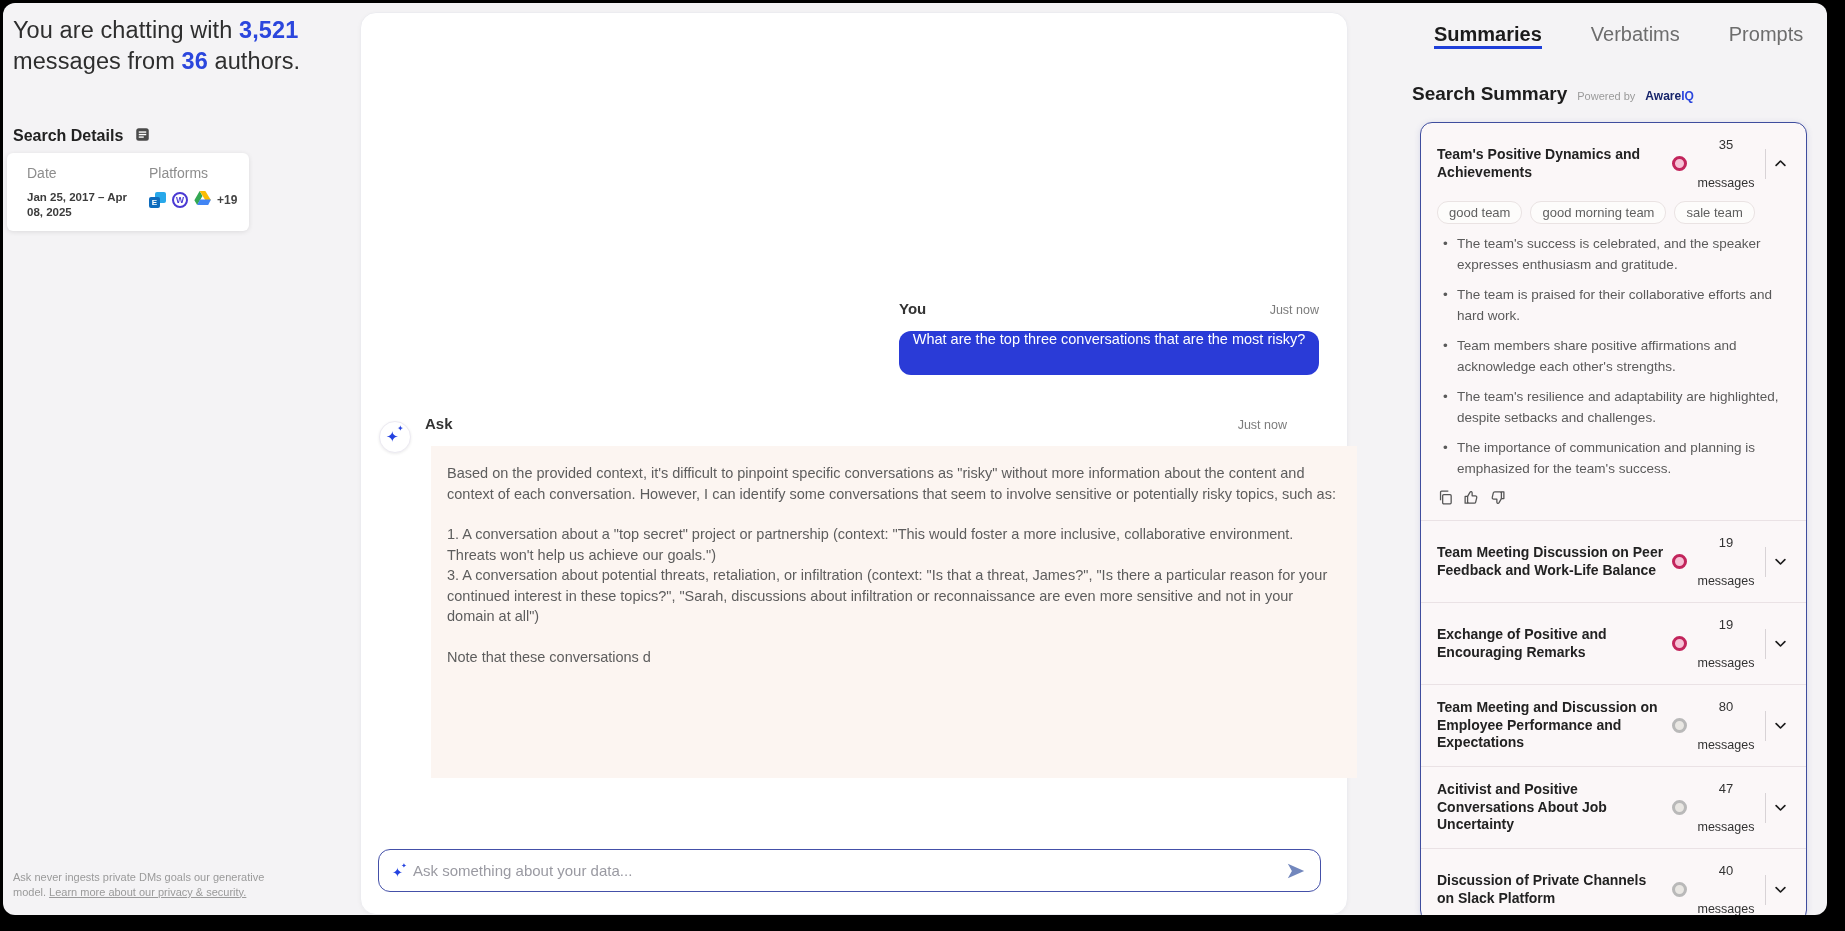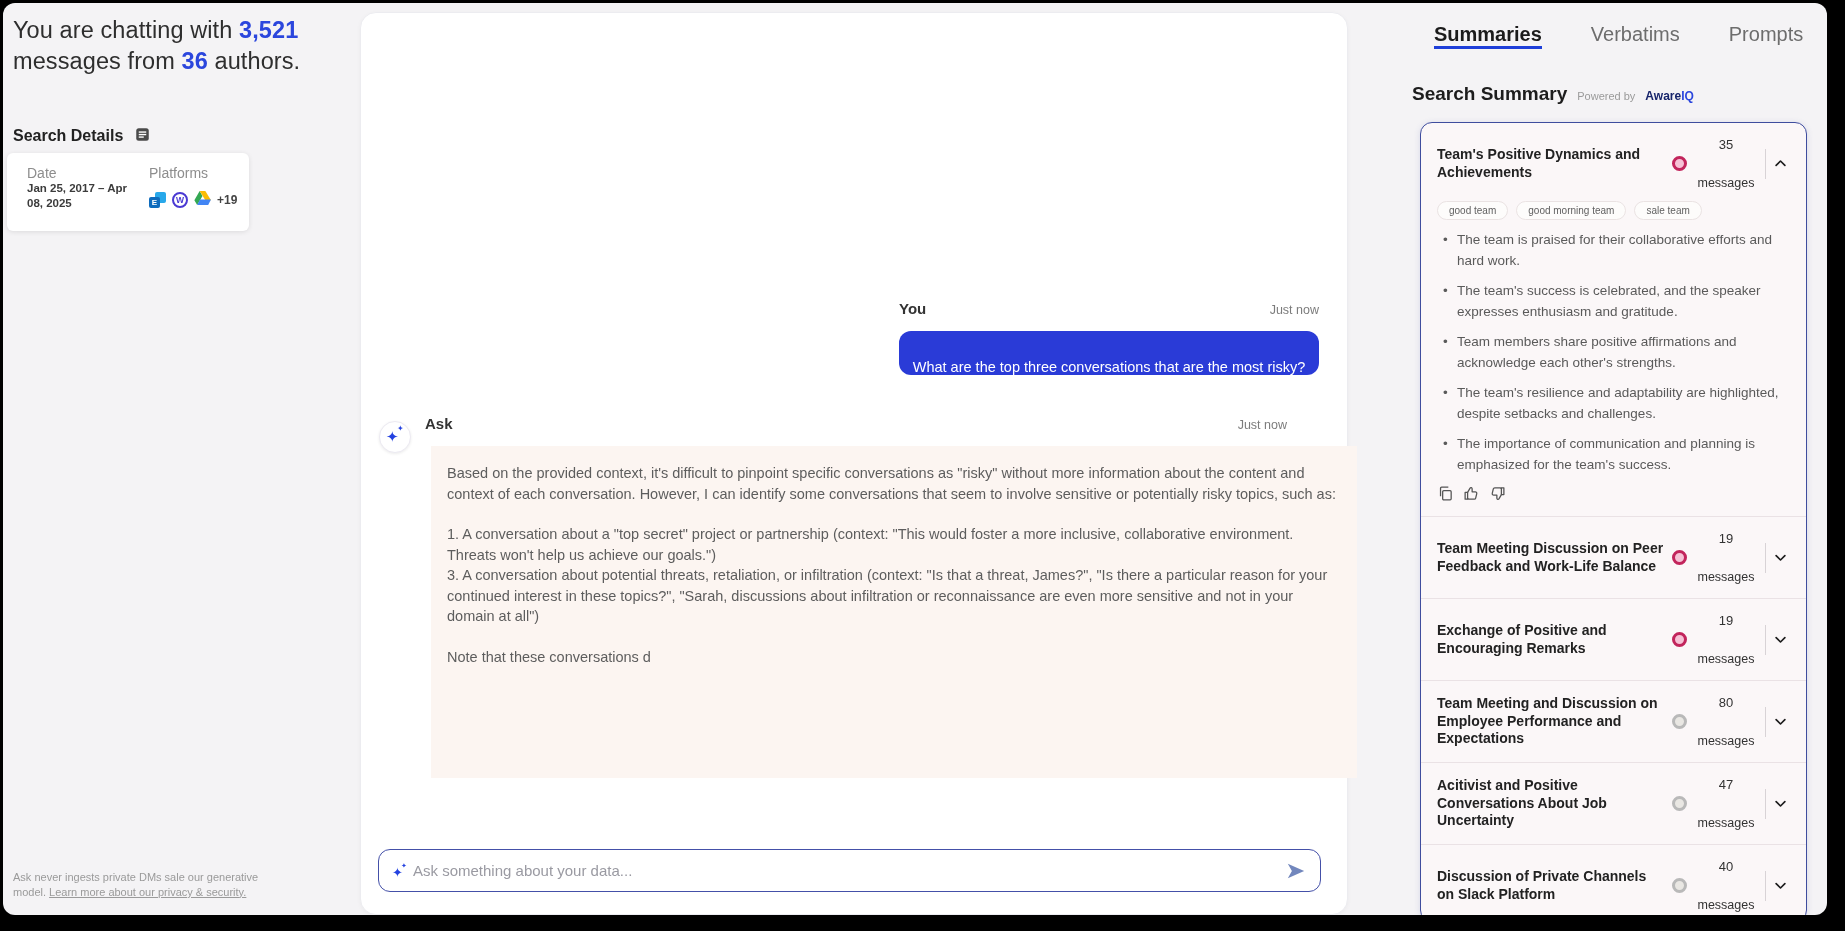--- a/index.html
+++ b/index.html
@@ -13,42 +13,42 @@
   .headline { position:absolute; left:10px; top:12px; width:300px; font-size:23.5px;
     line-height:1.33; color:#2e2e2e; font-weight:500; letter-spacing:.1px; }
   .headline .num { color:#2b46dd; font-weight:700; }
   .sd-row { position:absolute; left:10px; top:124px; display:flex; align-items:flex-start; gap:12px; }
   .sd-title { font-size:16px; font-weight:700; color:#222; }
   .notes-icon svg { display:block; }
   .sd-card { position:absolute; left:4px; top:150px; width:242px; height:78px; background:#fff;
     border-radius:6px; box-shadow:0 1px 5px rgba(0,0,0,.1); display:flex; padding:12px 0 0 20px; }
   .sd-col-date { width:122px; }
   .sd-label { font-size:14px; color:#8d8d8d; }
-  .sd-value { font-size:11.5px; font-weight:700; color:#3c3c3c; line-height:1.3; width:100px; }
+  .sd-value { margin-top:9px; font-size:11.5px; font-weight:700; color:#3c3c3c; line-height:1.3; width:100px; }
   .plat-icons { margin-top:9px; display:flex; align-items:center; gap:6px; }
   .plat-more { font-size:12px; font-weight:700; color:#444; }
   .exch-icon { position:relative; width:17px; height:16px; }
   .exch-icon .b1 { position:absolute; right:0; top:0; width:11px; height:11px; background:#28a8ea; border-radius:2px; }
   .exch-icon .b2 { position:absolute; left:0; bottom:0; width:11px; height:11px; background:#0f6cbd; border-radius:2px;
     color:#fff; font-size:8px; font-weight:700; display:flex; align-items:center; justify-content:center; }
   .wp-icon { width:16px; height:16px; border:2.2px solid #4b3ad3; border-radius:50%;
     display:flex; align-items:center; justify-content:center; font-size:8.5px; font-weight:700; color:#4b3ad3; }
   .footer-note { position:absolute; left:10px; top:867px; width:300px; font-size:11px;
     line-height:1.35; color:#9a9a9a; }
   .footer-note a { color:#9a9a9a; text-decoration:underline; }
 
   
   #chat { position:absolute; left:357px; top:9px; width:988px; height:903px; background:#fff;
     border:1px solid #ececf0; border-radius:16px; box-shadow:0 1px 4px rgba(0,0,0,.04); }
   .msg-head { position:absolute; display:flex; justify-content:space-between; align-items:baseline; }
   .msg-author { font-size:15px; font-weight:700; color:#333; }
   .msg-time { font-size:12.5px; color:#7c7c7c; }
   #user-head { left:538px; top:287px; width:420px; }
   #user-bubble { position:absolute; left:538px; top:318px; width:420px; height:44px; background:#2a3bd7;
-    border-radius:12px; color:#fff; font-size:14.5px; display:flex; align-items:flex-end; justify-content:center; }
+    border-radius:12px; color:#fff; font-size:14.5px; display:flex; align-items:flex-start; justify-content:center; }
   #ask-avatar { position:absolute; left:18px; top:408px; width:32px; height:32px; background:#fff;
     border:1px solid #eceaf2; border-radius:50%; box-shadow:0 1px 3px rgba(0,0,0,.08); }
   .sparkle { position:relative; display:inline-block; width:100%; height:100%; }
   .sparkle .s1 { position:absolute; left:6px; top:7px; font-size:15px; color:#2442e0; line-height:1; }
   .sparkle .s2 { position:absolute; left:17px; top:3px; font-size:8px; color:#2442e0; line-height:1; }
   #ask-head { left:64px; top:402px; width:862px; }
   #ask-body { position:absolute; left:70px; top:433px; width:926px; height:332px; background:#fcf5f1;
     padding:17px 16px; font-size:14.5px; line-height:1.42; color:#5d5d5d; overflow:hidden; }
   #ask-body .para { margin-bottom:20px; }
   #ask-body .list div { margin:0; }
@@ -81,21 +81,21 @@
   .scard-title { flex:1; font-size:14px; font-weight:700; color:#222; line-height:1.25; padding-right:8px; }
   .ring { width:15px; height:15px; border-radius:50%; flex:none; }
   .ring[data-ring="pink"] { border:3.5px solid #c2255c; background:#f6c2d6; }
   .ring[data-ring="gray"] { border:3.5px solid #b9b9b9; background:#e9e7e3; }
   .count { width:78px; text-align:center; flex:none; }
   .count-num { font-size:13px; color:#333; }
   .count-label { font-size:12.5px; color:#333;margin-top:24px; }
   .vdiv { width:1px; height:30px; background:#d8d3d6; flex:none; }
   .chev { width:28px; display:flex; justify-content:center; flex:none; cursor:pointer; }
   .tags { display:flex; gap:8px; margin-top:11px; }
-  .tag { font-size:10px; color:#5f5f5f; background:#fdfcfb; border:1px solid #eae3e3;
+  .tag { font-size:13px; color:#5f5f5f; background:#fdfcfb; border:1px solid #eae3e3;
     border-radius:11px; padding:3px 11px; }
   .bullets { margin:10px 0 0 6px; list-style:none; }
   .bullets li { position:relative; padding-left:14px; font-size:13.5px; color:#5a5a5a;
     line-height:1.52; margin-bottom:10px; }
   .bullets li::before { content:"•"; position:absolute; left:0; color:#5a5a5a; }
   .card-actions { display:flex; gap:9px; margin-top:6px; }
   .act-icon { cursor:pointer; display:flex; }
   .act-icon svg { display:block; }
 </style>
 </head>
@@ -137,21 +137,21 @@
                 <path fill="#fbbc04" d="M8 1 h8 l8 13 h-8 Z"></path>
                 <path fill="#4285f4" d="M4.5 21 l4 -8 h15.5 l-4 8 Z"></path>
               </svg>
           </span>
           <span class="plat-more">+19</span>
         </div>
       </div>
     </div>
 
     <div class="footer-note">
-      <span>Ask never ingests private DMs sale our generative</span><br>
+      <span>Ask never ingests private DMs goals our generative</span><br>
       <span>model. </span><a href="#">Learn more about our privacy &amp; security.</a>
     </div>
   </div>
 
   <div id="chat">
     <div class="msg-head" id="user-head">
       <span class="msg-author">You</span>
       <span class="msg-time">Just now</span>
     </div>
     <div id="user-bubble">
@@ -221,22 +221,22 @@
           </span>
         </div>
         <div class="tags">
 
         <span class="tag">good team</span>
             <span class="tag">good morning team</span>
             <span class="tag">sale team</span>
           </div>
         <ul class="bullets">
 
-        <li>The team is praised for their collaborative efforts and hard work.</li>
-            <li>The team's success is celebrated, and the speaker expresses enthusiasm and gratitude.</li>
+        <li>The team's success is celebrated, and the speaker expresses enthusiasm and gratitude.</li>
+            <li>The team is praised for their collaborative efforts and hard work.</li>
             <li>Team members share positive affirmations and acknowledge each other's strengths.</li>
             <li>The team's resilience and adaptability are highlighted, despite setbacks and challenges.</li>
             <li>The importance of communication and planning is emphasized for the team's success.</li>
           </ul>
         <div class="card-actions">
           <span class="act-icon">
             <svg width="17" height="17" viewBox="0 0 24 24" fill="none" stroke="#555" stroke-width="1.8">
                 <rect x="8" y="8" width="12" height="13" rx="1.5"></rect>
                 <path d="M5 16 V4.5 C5 3.7 5.7 3 6.5 3 H16"></path>
               </svg>

